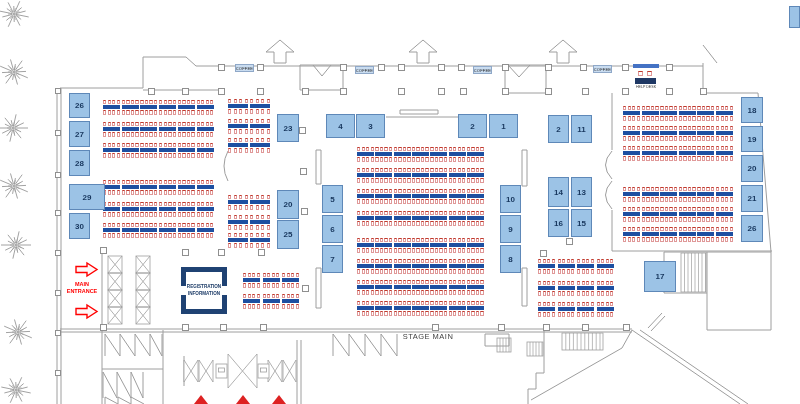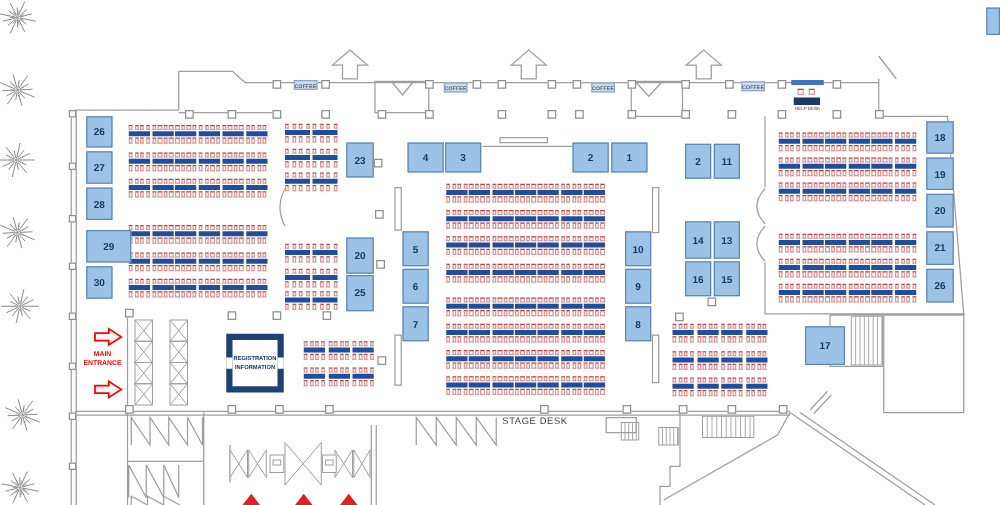--- a/index.html
+++ b/index.html
@@ -2803,15 +2803,15 @@
       <span class="hd-chair" style="left:17px;"></span>
       <span class="hd-desk"></span>
       <div class="hd-label">HELP DESK</div>
     </div>
 
     <div id="entrance-label">
       <div>MAIN</div>
       <div>ENTRANCE</div>
     </div>
 
-    <div id="stage-label">STAGE DESK</div>
+    <div id="stage-label">STAGE MAIN</div>
   </div>
 </div>
 
 </body></html>

